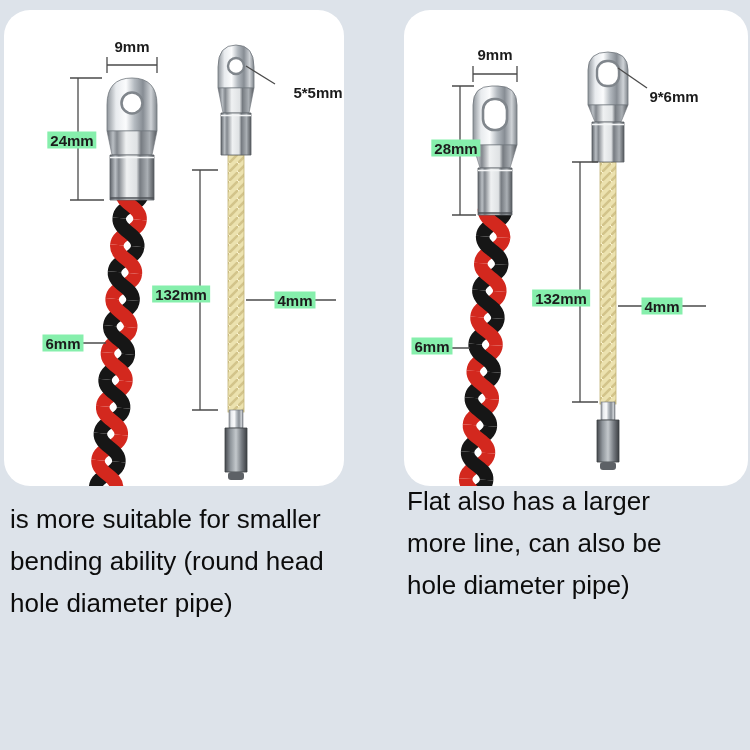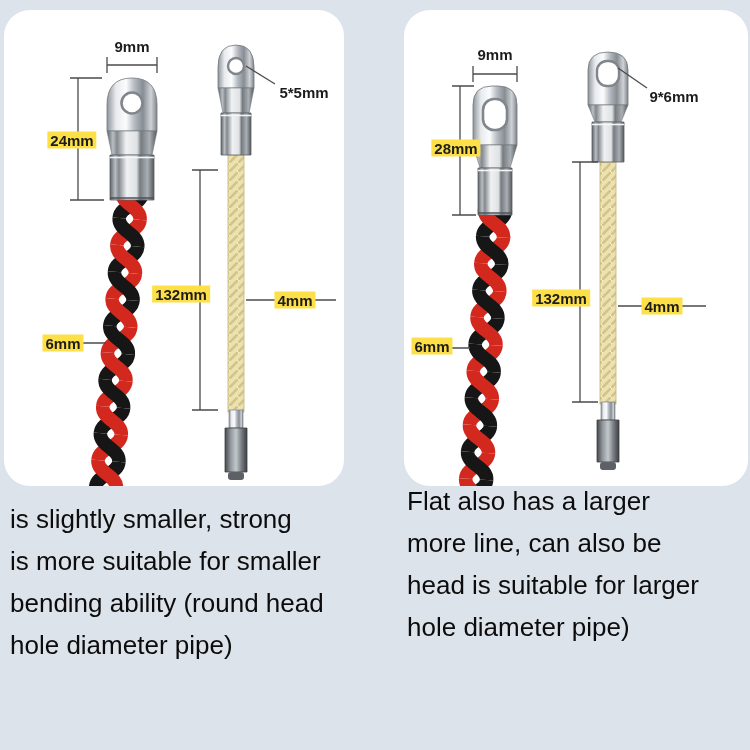--- a/index.html
+++ b/index.html
@@ -2,21 +2,21 @@
 <html><head>
 <meta charset="utf-8">
 <style>
   html,body{margin:0;padding:0;background:#dde3ea;}
   .stage{position:relative;width:750px;height:750px;background:#dde3ea;
          font-family:"Liberation Sans",sans-serif;overflow:hidden;}
   .card{position:absolute;background:#ffffff;border-radius:26px;overflow:hidden;}
   .card svg{position:absolute;left:0;top:0;}
   .dim{position:absolute;transform:translate(-50%,-50%);font-size:15px;font-weight:700;
        color:#1c1c1c;white-space:nowrap;z-index:3;}
-  .dim.bg{background:#fde047;padding:0 3px;}
+  .dim.bg{background:#86efac;padding:0 3px;}
   .dims line{stroke:#4a4a4a;stroke-width:1.3;}
   .caption{position:absolute;font-size:26px;color:#0c0c0c;line-height:42px;}
   .cap-line{white-space:nowrap;}
 </style>
 </head>
 <body>
 
 <div class="stage">
 
   <section class="card" style="left:4px;top:10px;width:340px;height:476px;">
@@ -112,21 +112,21 @@
         <line x1="196" y1="160" x2="196" y2="400"></line>
         <line x1="188" y1="160" x2="214" y2="160"></line>
         <line x1="188" y1="400" x2="214" y2="400"></line>
         <line x1="242" y1="290" x2="332" y2="290"></line>
         <line x1="76" y1="333" x2="102" y2="333"></line>
       </g>
     </svg>
 
     <div class="dim" style="left:128px;top:36px">9mm</div>
     <div class="dim bg" style="left:68px;top:130px">24mm</div>
-    <div class="dim" style="left:300px;top:82px">5*5mm</div>
+    <div class="dim" style="left:314px;top:82px">5*5mm</div>
     <div class="dim bg" style="left:177px;top:284px">132mm</div>
     <div class="dim bg" style="left:291px;top:290px">4mm</div>
     <div class="dim bg" style="left:59px;top:333px">6mm</div>
   </section>
 
   <section class="card" style="left:404px;top:10px;width:344px;height:476px;">
     <svg width="344" height="476" viewBox="0 0 344 476">
       <g id="twist-right" transform="rotate(4 91 200)">
           <path d="M 101.5 200 C 101.5 213.5 80.5 213.5 80.5 227" stroke="#161616" stroke-width="13.5" fill="none"></path>
           <path d="M 80.5 200 C 80.5 213.5 101.5 213.5 101.5 227" stroke="#d3281e" stroke-width="13.5" fill="none"></path>
@@ -191,26 +191,24 @@
 
     <div class="dim" style="left:91px;top:44px">9mm</div>
     <div class="dim bg" style="left:52px;top:138px">28mm</div>
     <div class="dim" style="left:270px;top:86px">9*6mm</div>
     <div class="dim bg" style="left:157px;top:288px">132mm</div>
     <div class="dim bg" style="left:258px;top:296px">4mm</div>
     <div class="dim bg" style="left:28px;top:336px">6mm</div>
   </section>
 
   <div class="caption" style="left:10px;top:498px;">
-    <div class="cap-line">is slightly smaller, strong</div>
     <div class="cap-line">is more suitable for smaller</div>
     <div class="cap-line">bending ability (round head</div>
     <div class="cap-line">hole diameter pipe)</div>
   </div>
 
   <div class="caption" style="left:407px;top:480px;">
     <div class="cap-line">Flat also has a larger</div>
     <div class="cap-line">more line, can also be</div>
-    <div class="cap-line">head is suitable for larger</div>
     <div class="cap-line">hole diameter pipe)</div>
   </div>
 
 </div>
 
 </body></html>

